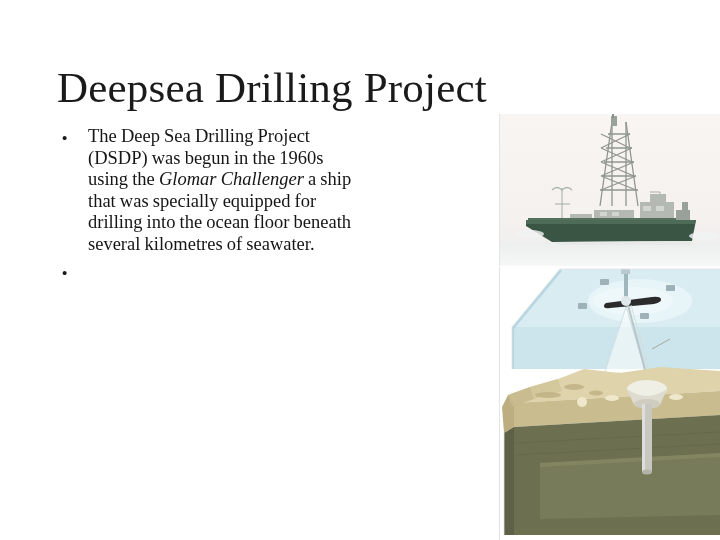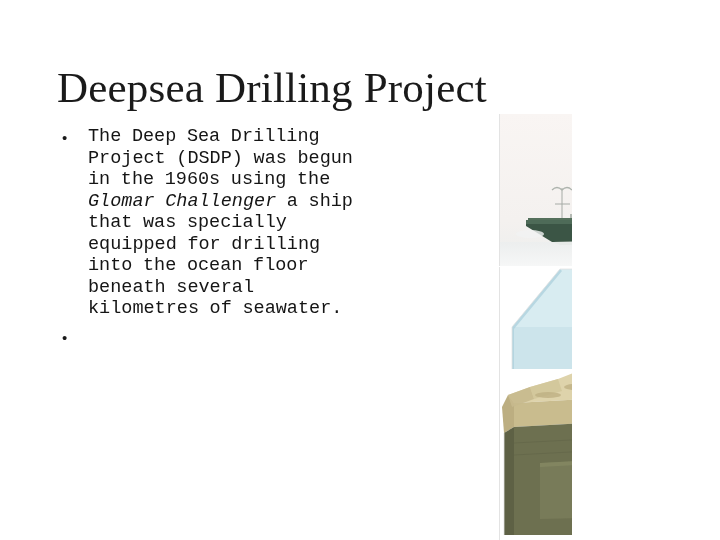--- a/index.html
+++ b/index.html
@@ -2,21 +2,21 @@
 <html><head>
 <meta charset="utf-8">
 <style>
   html, body {
     margin: 0;
     padding: 0;
     background: #ffffff;
   }
   #slide {
     position: relative;
-    width: 572px;
+    width: 720px;
     height: 540px;
     background: #ffffff;
     overflow: hidden;
     font-family: "Liberation Sans", sans-serif;
   }
 
   
   #slide-title {
     position: absolute;
     left: 57px;
@@ -46,21 +46,21 @@
   .bullet-marker {
     position: absolute;
     left: 4px;
     top: 1px;
     font-size: 15px;
     line-height: 21px;
     color: #1a1a1a;
   }
   .bullet-text {
     display: block;
-    font-family: Liberation Mono, monospace;
+    font-family: Liberation Serif, serif;
     font-size: 18.5px;
     line-height: 21.5px;
     color: #151515;
     width: 270px;
     word-spacing: -0.5px;
   }
   .bullet-text i {
     font-style: italic;
   }
 

